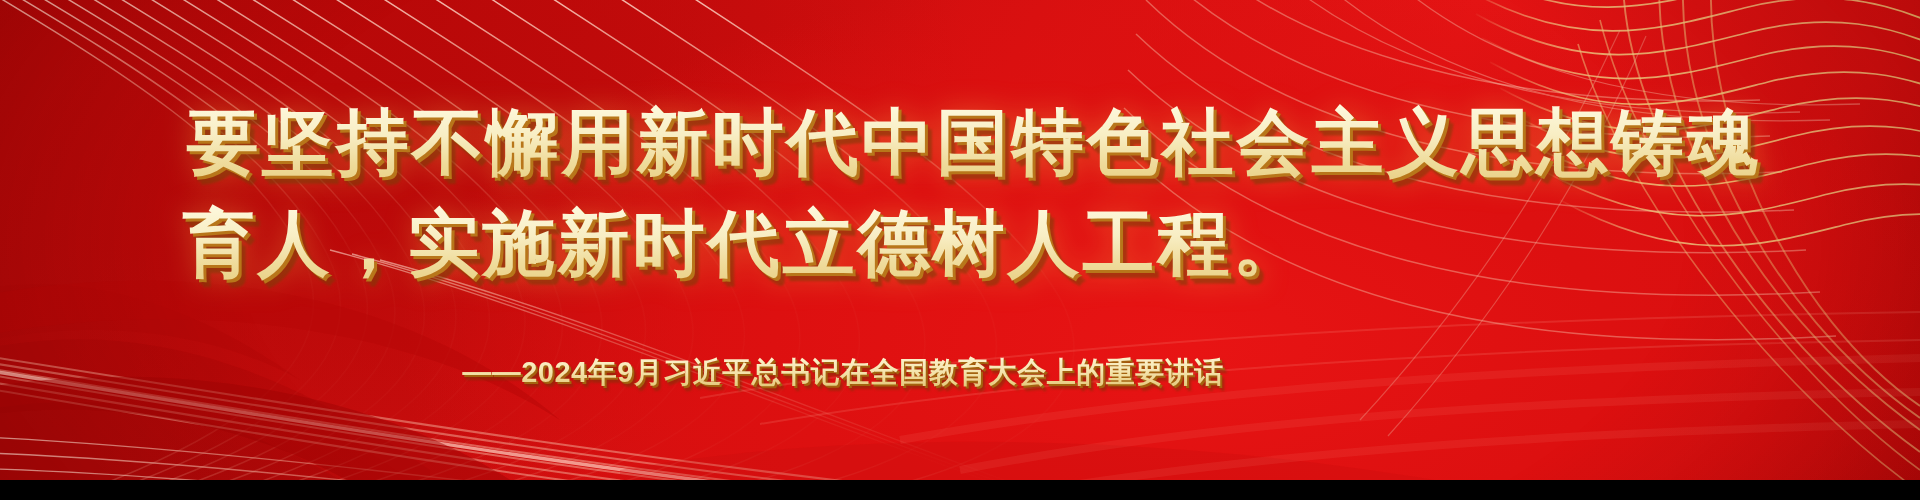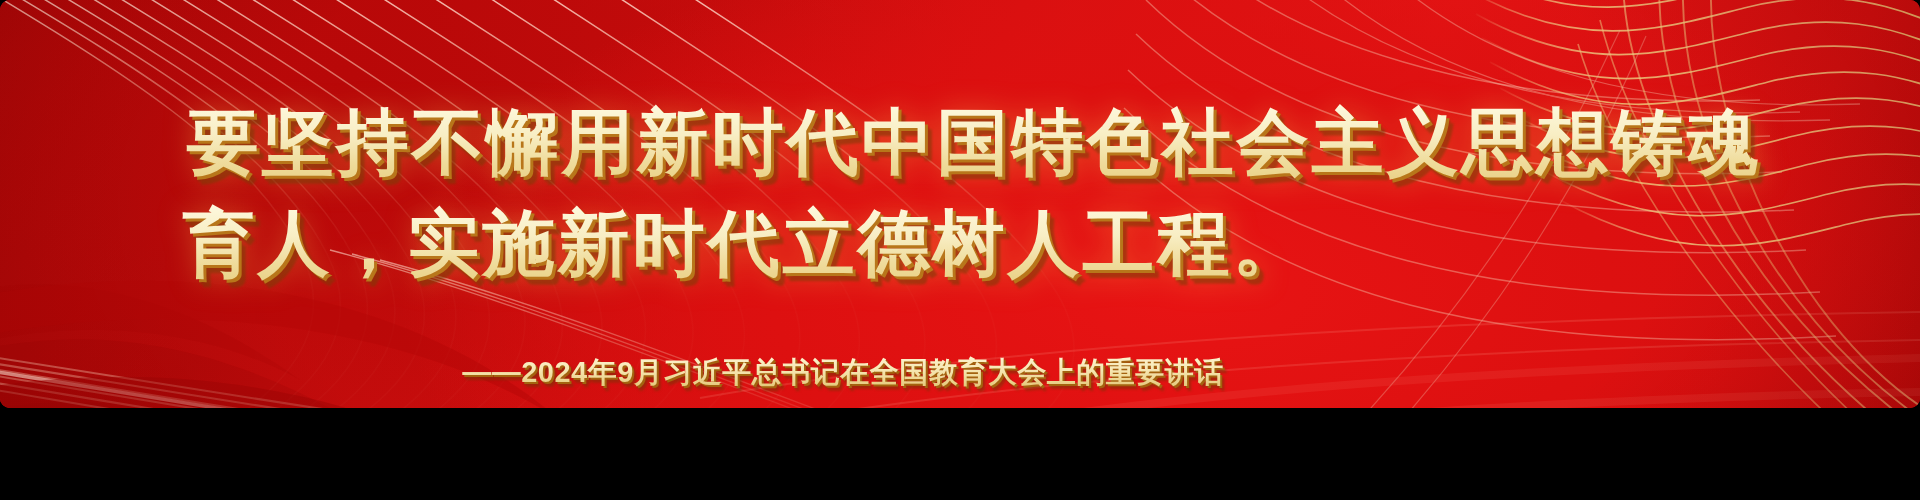--- a/index.html
+++ b/index.html
@@ -3,25 +3,24 @@
 <meta charset="utf-8">
 <style>
   html, body {
     margin: 0;
     padding: 0;
     background: #000;
   }
   #banner {
     position: relative;
     width: 1920px;
-    height: 408px;
+    height: 480px;
     overflow: hidden;
     font-family: "Liberation Sans", "DejaVu Sans", sans-serif;
     background: #cf0e0e;
-    border-radius: 10px;
   }
 
   
   .bg-base {
     position: absolute;
     inset: 0;
     background:
       radial-gradient(ellipse 1100px 520px at 62% 72%, #e81414 0%, #dd1010 38%, rgba(200,8,8,0) 72%),
       radial-gradient(ellipse 900px 600px at 18% 18%, #b80808 0%, rgba(184,8,8,0) 70%),
       linear-gradient(118deg, #a50606 0%, #c20c0c 22%, #d81010 48%, #e41414 68%, #d00e0e 88%, #b40808 100%);

